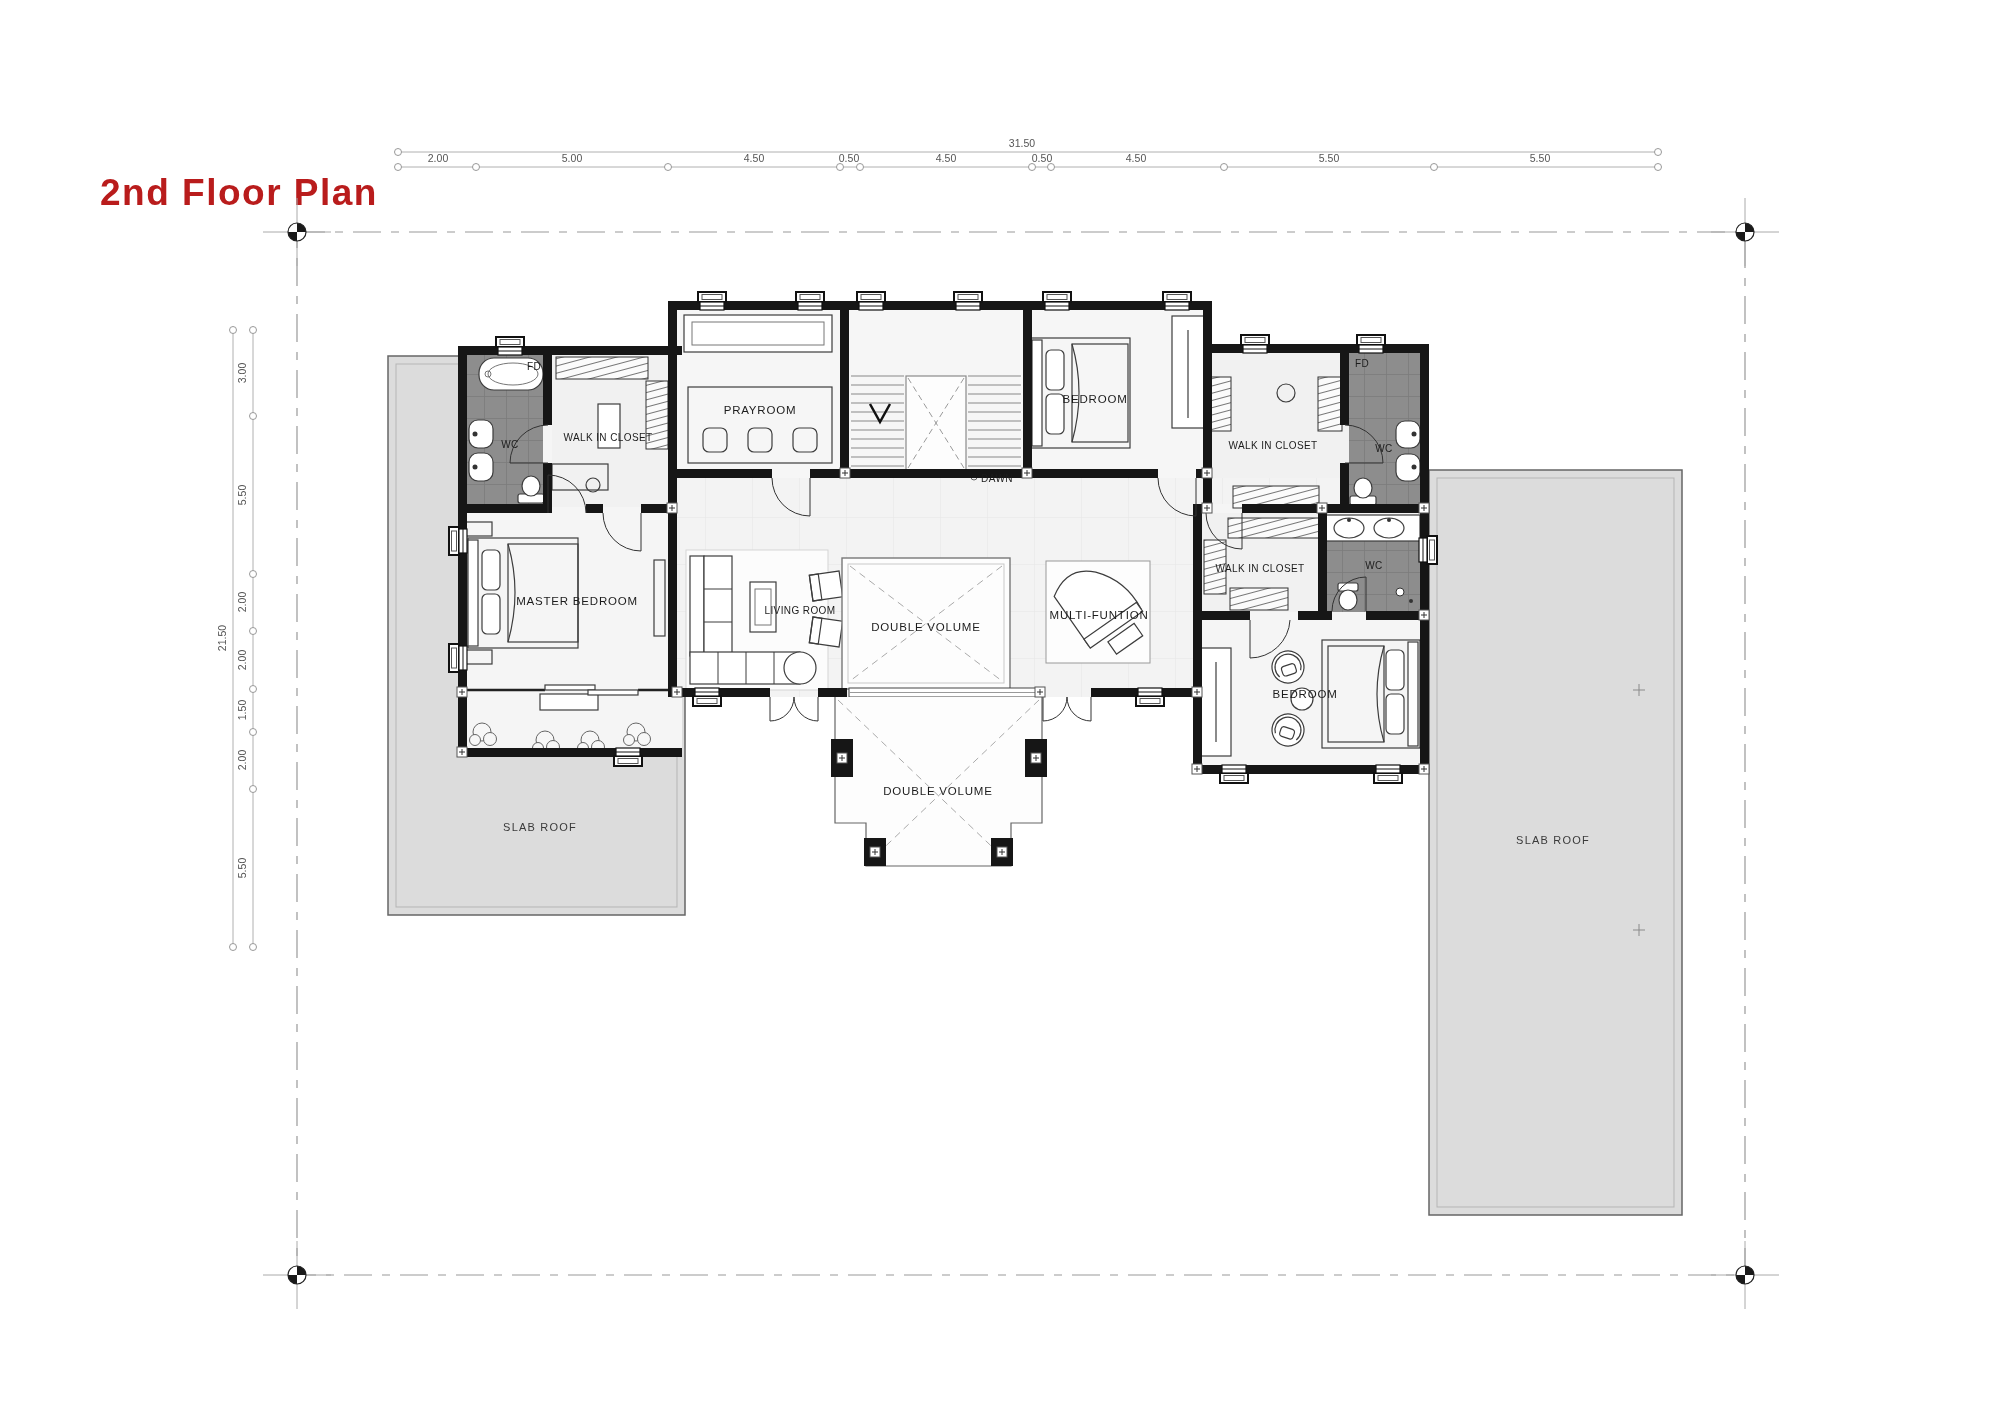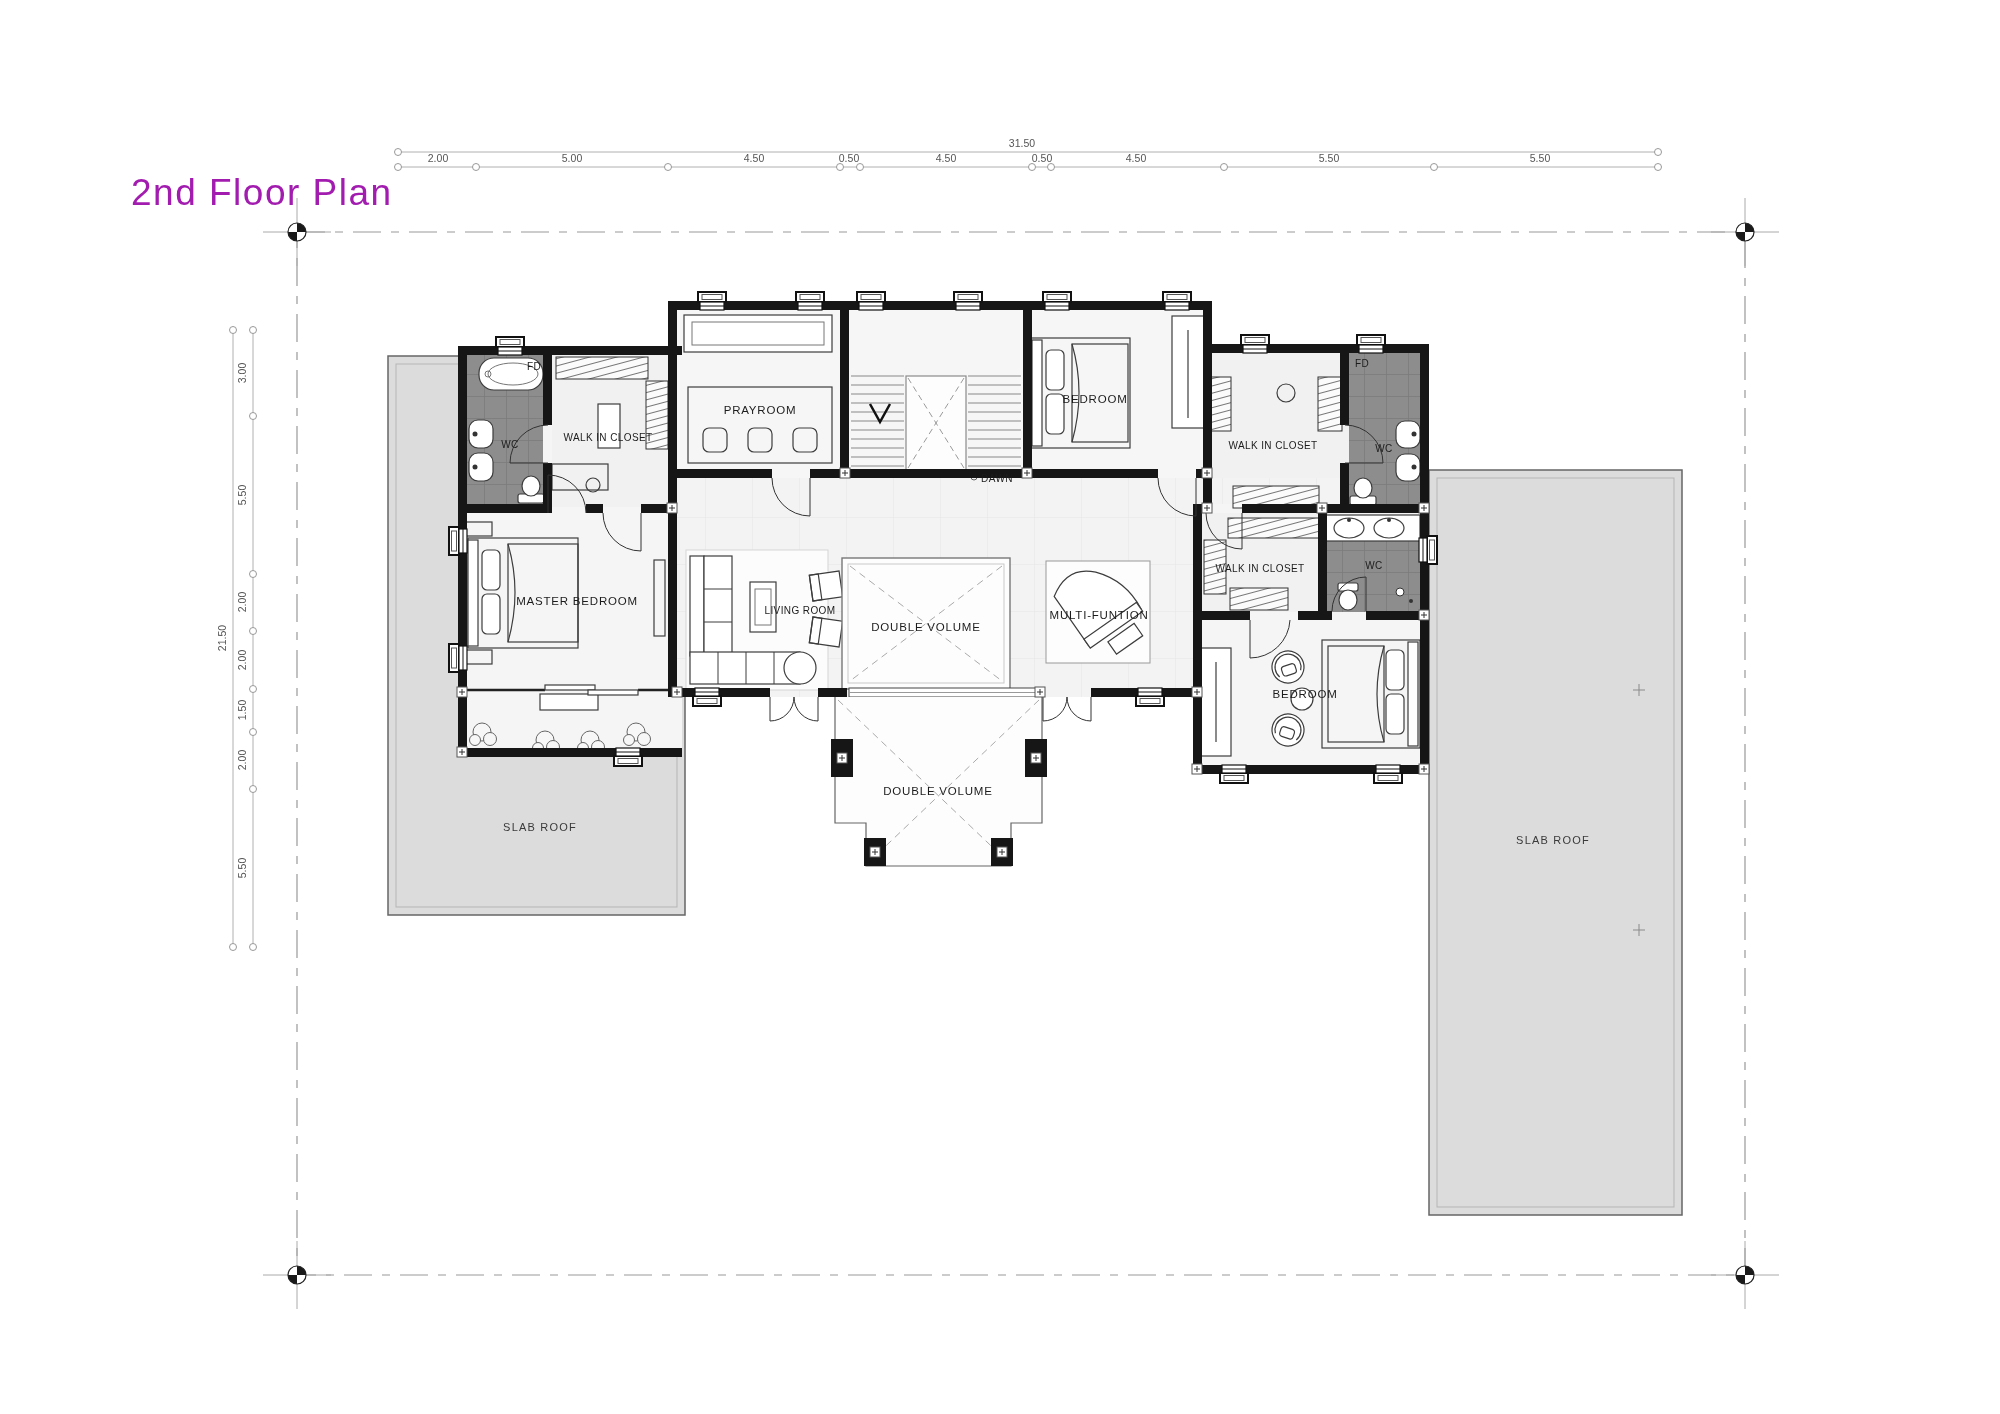--- a/index.html
+++ b/index.html
@@ -1,20 +1,20 @@
 <!DOCTYPE html>
 <html><head>
 <meta charset="utf-8">
 <style>
   html,body{margin:0;padding:0;background:#fff;}
   .page{position:relative;width:2000px;height:1414px;background:#ffffff;overflow:hidden;
         font-family:"Liberation Sans",sans-serif;}
   .page svg{position:absolute;left:0;top:0;}
-  #plan-title{position:absolute;left:100px;top:172px;font-size:37px;color:#a21caf;
-              letter-spacing:1.5px;font-weight:400;margin-left:31px;}
+  #plan-title{position:absolute;left:100px;top:172px;font-size:37px;color:#b91c1c;
+              letter-spacing:1.5px;font-weight:700;}
   svg text{font-family:"Liberation Sans",sans-serif;}
   .rl{font-size:11.5px;fill:#1c1c1c;letter-spacing:.8px;text-anchor:middle;}
   .rs{font-size:10px;fill:#1c1c1c;letter-spacing:.4px;text-anchor:middle;}
   .dm{font-size:10.5px;fill:#555;text-anchor:middle;}
   .sl{font-size:11px;fill:#3a3a3a;letter-spacing:1.2px;text-anchor:middle;}
   .w{fill:#161616;}
   .fx{fill:#ffffff;stroke:#3d3d3d;stroke-width:1.2;}
   .fn{fill:none;stroke:#3d3d3d;stroke-width:1.2;}
   .thin{fill:none;stroke:#777;stroke-width:1;}
 </style>

